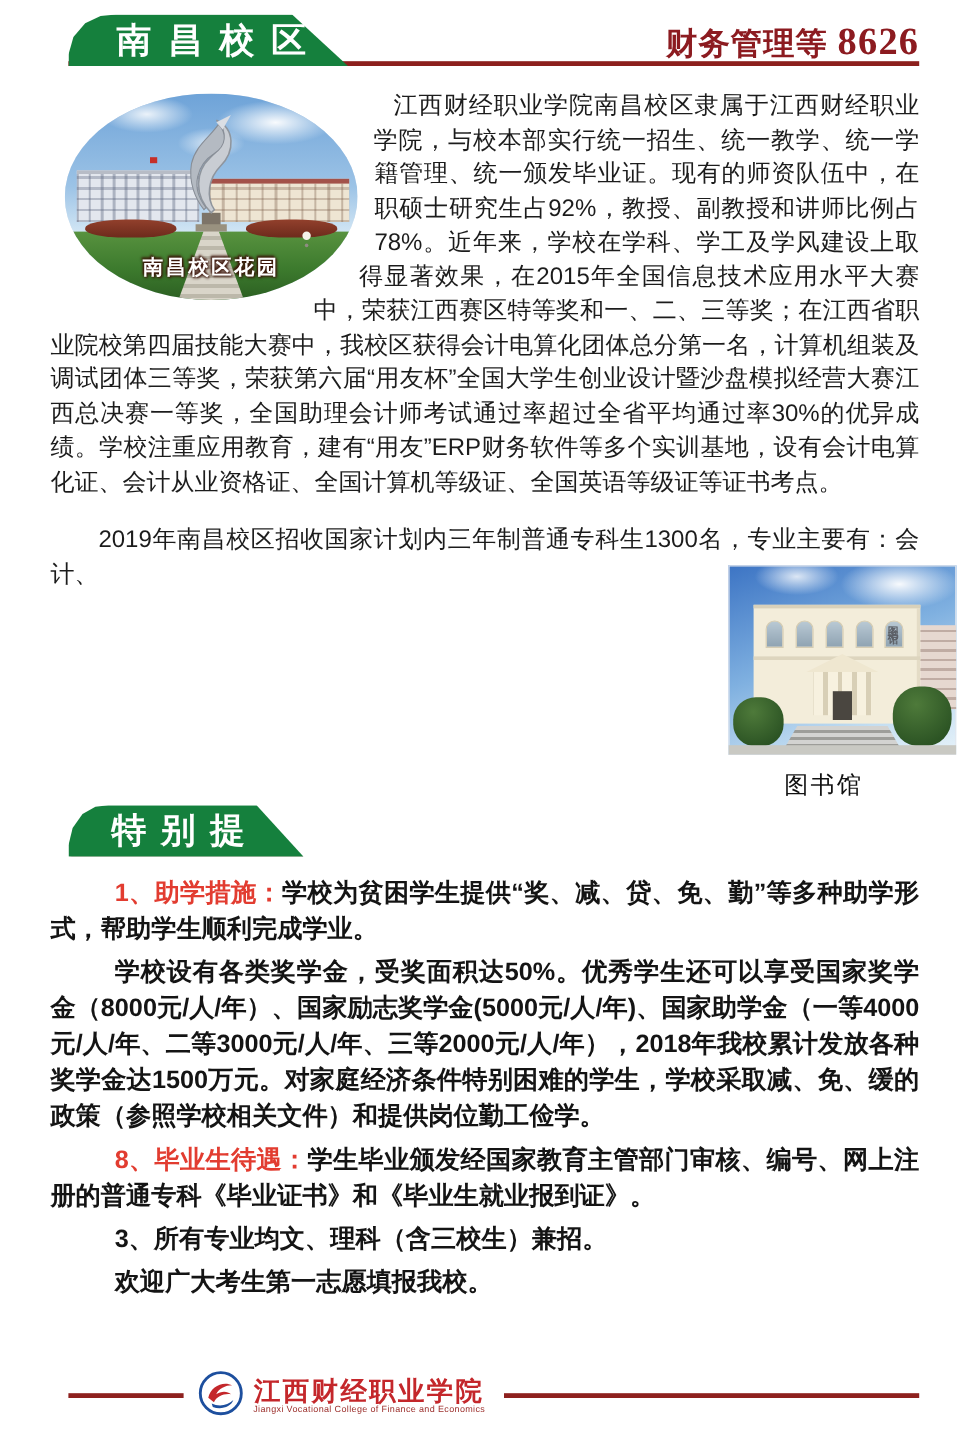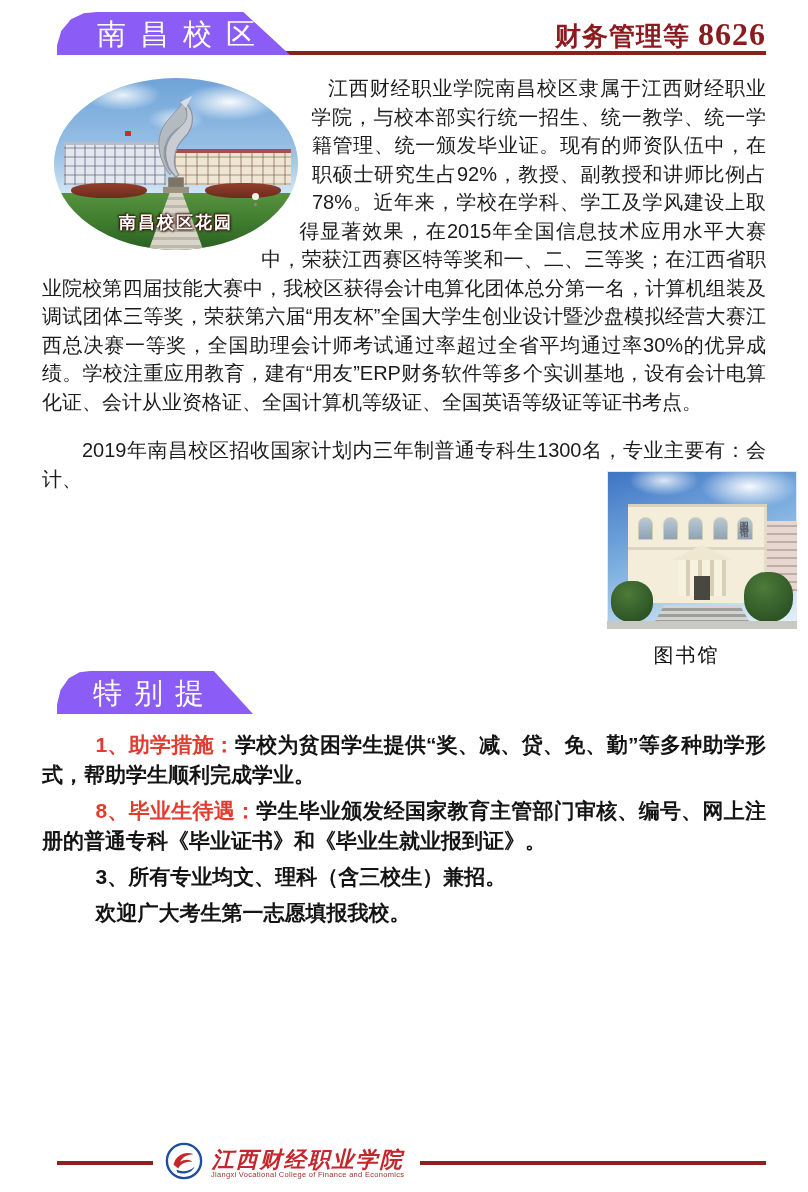--- a/index.html
+++ b/index.html
@@ -4,21 +4,21 @@
 <style>
   * { box-sizing: border-box; margin: 0; padding: 0; }
   html,body { background:#ffffff; }
   body { width:808px; height:1192px; position:relative; overflow:hidden;
          font-family:"Liberation Sans","DejaVu Sans",sans-serif; color:#1b1b1b; }
   .page { position:relative; width:808px; height:1192px; }
 
   
   .header { position:relative; height:60px; }
   .banner-underline { position:absolute; left:57px; right:42px; top:51px; height:4px; background:#8c201d; }
-  .banner { position:absolute; background:#8b5cf6; color:#fff; font-weight:normal;
+  .banner { position:absolute; background:#15803d; color:#fff; font-weight:bold;
             height:43px; line-height:44px; font-size:29px;
             clip-path:polygon(0 100%, 0 78%, 1.8% 44%, 6% 17%, 11.5% 3%, 17% 0, 80% 0, 100% 100%);
             filter:drop-shadow(2px 3px 0 #7b1d19); }
   .banner-campus { left:57px; top:12px; width:233px; padding-left:40px; letter-spacing:14px; }
   .code { position:absolute; right:42px; top:16px; color:#8c1b20; font-weight:bold;
           font-size:26px; letter-spacing:1px; white-space:nowrap; }
   .code-num { font-family:"Liberation Serif","DejaVu Serif",serif; font-size:32px; margin-left:8px; }
 
   
   .content { padding:0 42px; }
@@ -116,21 +116,21 @@
   .label-red { color:#e23c30; }
 
   
   .footer { position:absolute; left:57px; right:42px; bottom:8px; height:42px;
             display:flex; align-items:center; }
   .f-line { height:4px; background:#8e211e; display:block; }
   .f-line-left { width:96px; margin-right:12px; }
   .f-line-right { flex:1; margin-left:16px; }
   .f-logo { display:block; margin-right:8px; }
   .f-name-block { display:block; text-align:center; line-height:1.05; }
-  .f-name { display:block; font-family:"Liberation Serif","DejaVu Serif",serif; font-style:italic;
+  .f-name { display:block; font-family:"Liberation Serif","DejaVu Serif",serif; 
             font-weight:bold; font-size:22px; color:#c4272b; letter-spacing:2px; white-space:nowrap; }
   .f-name-en { display:block; font-size:7.5px; color:#9c2f2c; font-weight:normal;
                letter-spacing:0.3px; white-space:nowrap; }
 </style>
 </head>
 <body>
 
 <div class="page">
 
   <div class="header">
@@ -182,20 +182,21 @@
           </span>
           <span class="lib-caption">图书馆</span>
         </span></p>
   </div>
 
   <div class="notice">
     <div class="notice-banner-wrap">
       <div class="banner banner-notice">特别提示</div>
     </div>
     <p><span class="label-red">1、助学措施：</span><span>学校为贫困学生提供“奖、减、贷、免、勤”等多种助学形式，帮助学生顺利完成学业。</span></p>
+    <p><span>学校设有各类奖学金，受奖面积达50%。优秀学生还可以享受国家奖学金（8000元/人/年）、国家励志奖学金(5000元/人/年)、国家助学金（一等4000元/人/年、二等3000元/人/年、三等2000元/人/年），2018年我校累计发放各种奖学金达1500万元。对家庭经济条件特别困难的学生，学校采取减、免、缓的政策（参照学校相关文件）和提供岗位勤工俭学。</span></p>
     <p><span class="label-red">8、毕业生待遇：</span><span>学生毕业颁发经国家教育主管部门审核、编号、网上注册的普通专科《毕业证书》和《毕业生就业报到证》。</span></p>
     <p><span>3、所有专业均文、理科（含三校生）兼招。</span></p>
     <p><span>欢迎广大考生第一志愿填报我校。</span></p>
   </div>
 
   <div class="footer">
     <span class="f-line f-line-left"></span>
     <span class="f-logo"><svg width="38" height="38" viewBox="0 0 40 40" aria-hidden="true">
           <circle cx="20" cy="20" r="18" fill="#ffffff" stroke="#1d4f9e" stroke-width="2.5"></circle>
           <path d="M9 24 C 11 14 22 9 30 13 C 24 13 18 16 16 21 C 20 18 26 18 29 21 C 23 20 16 23 14 28 Z" fill="#c4272b"></path>

